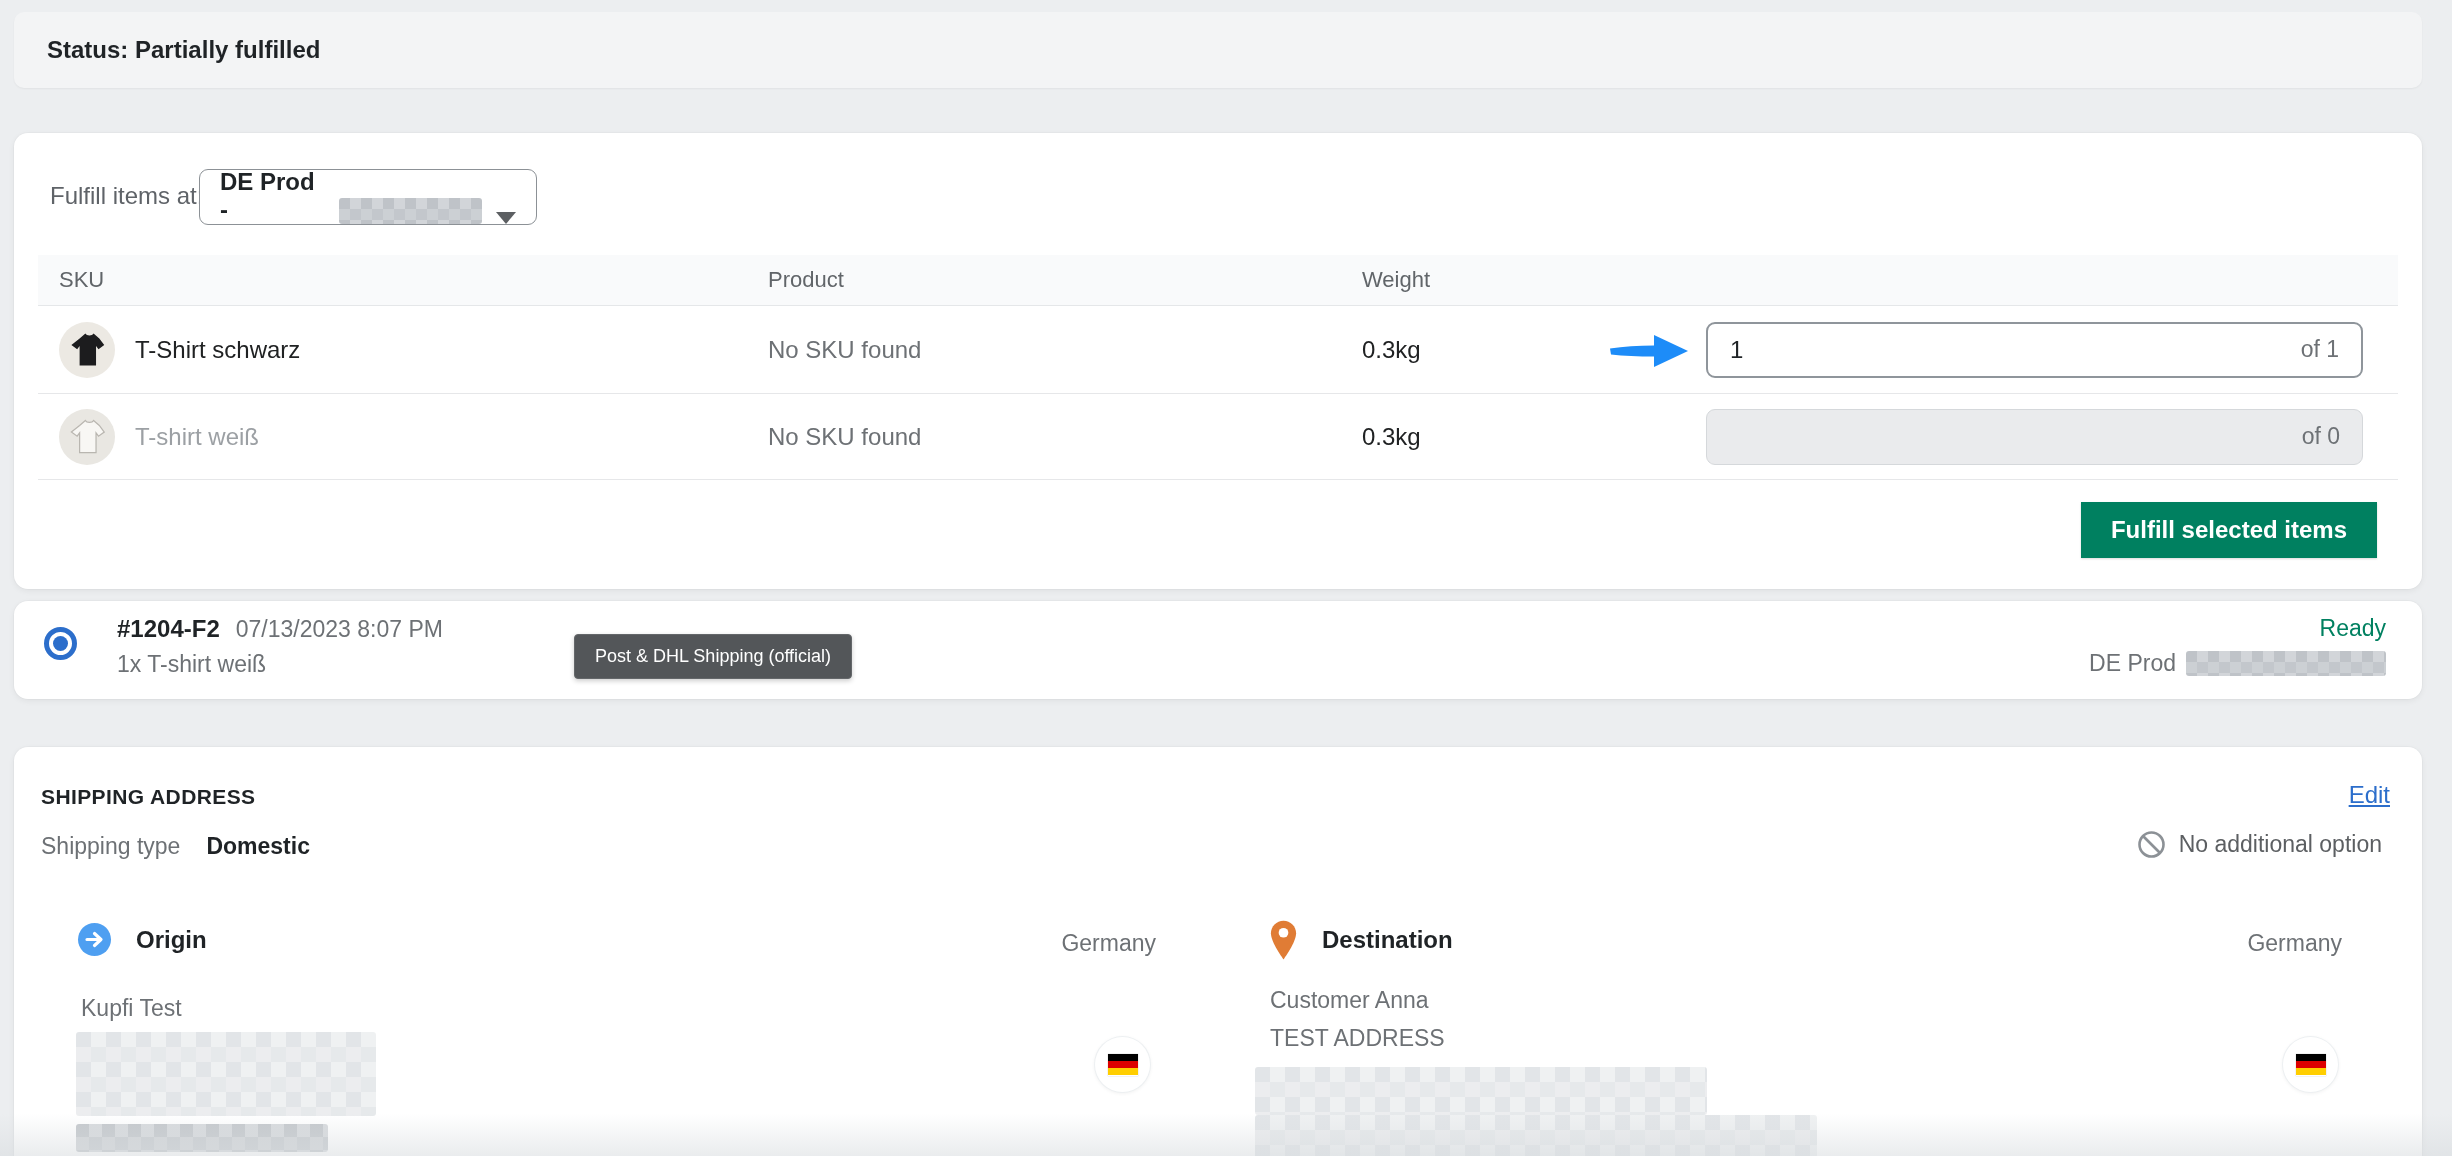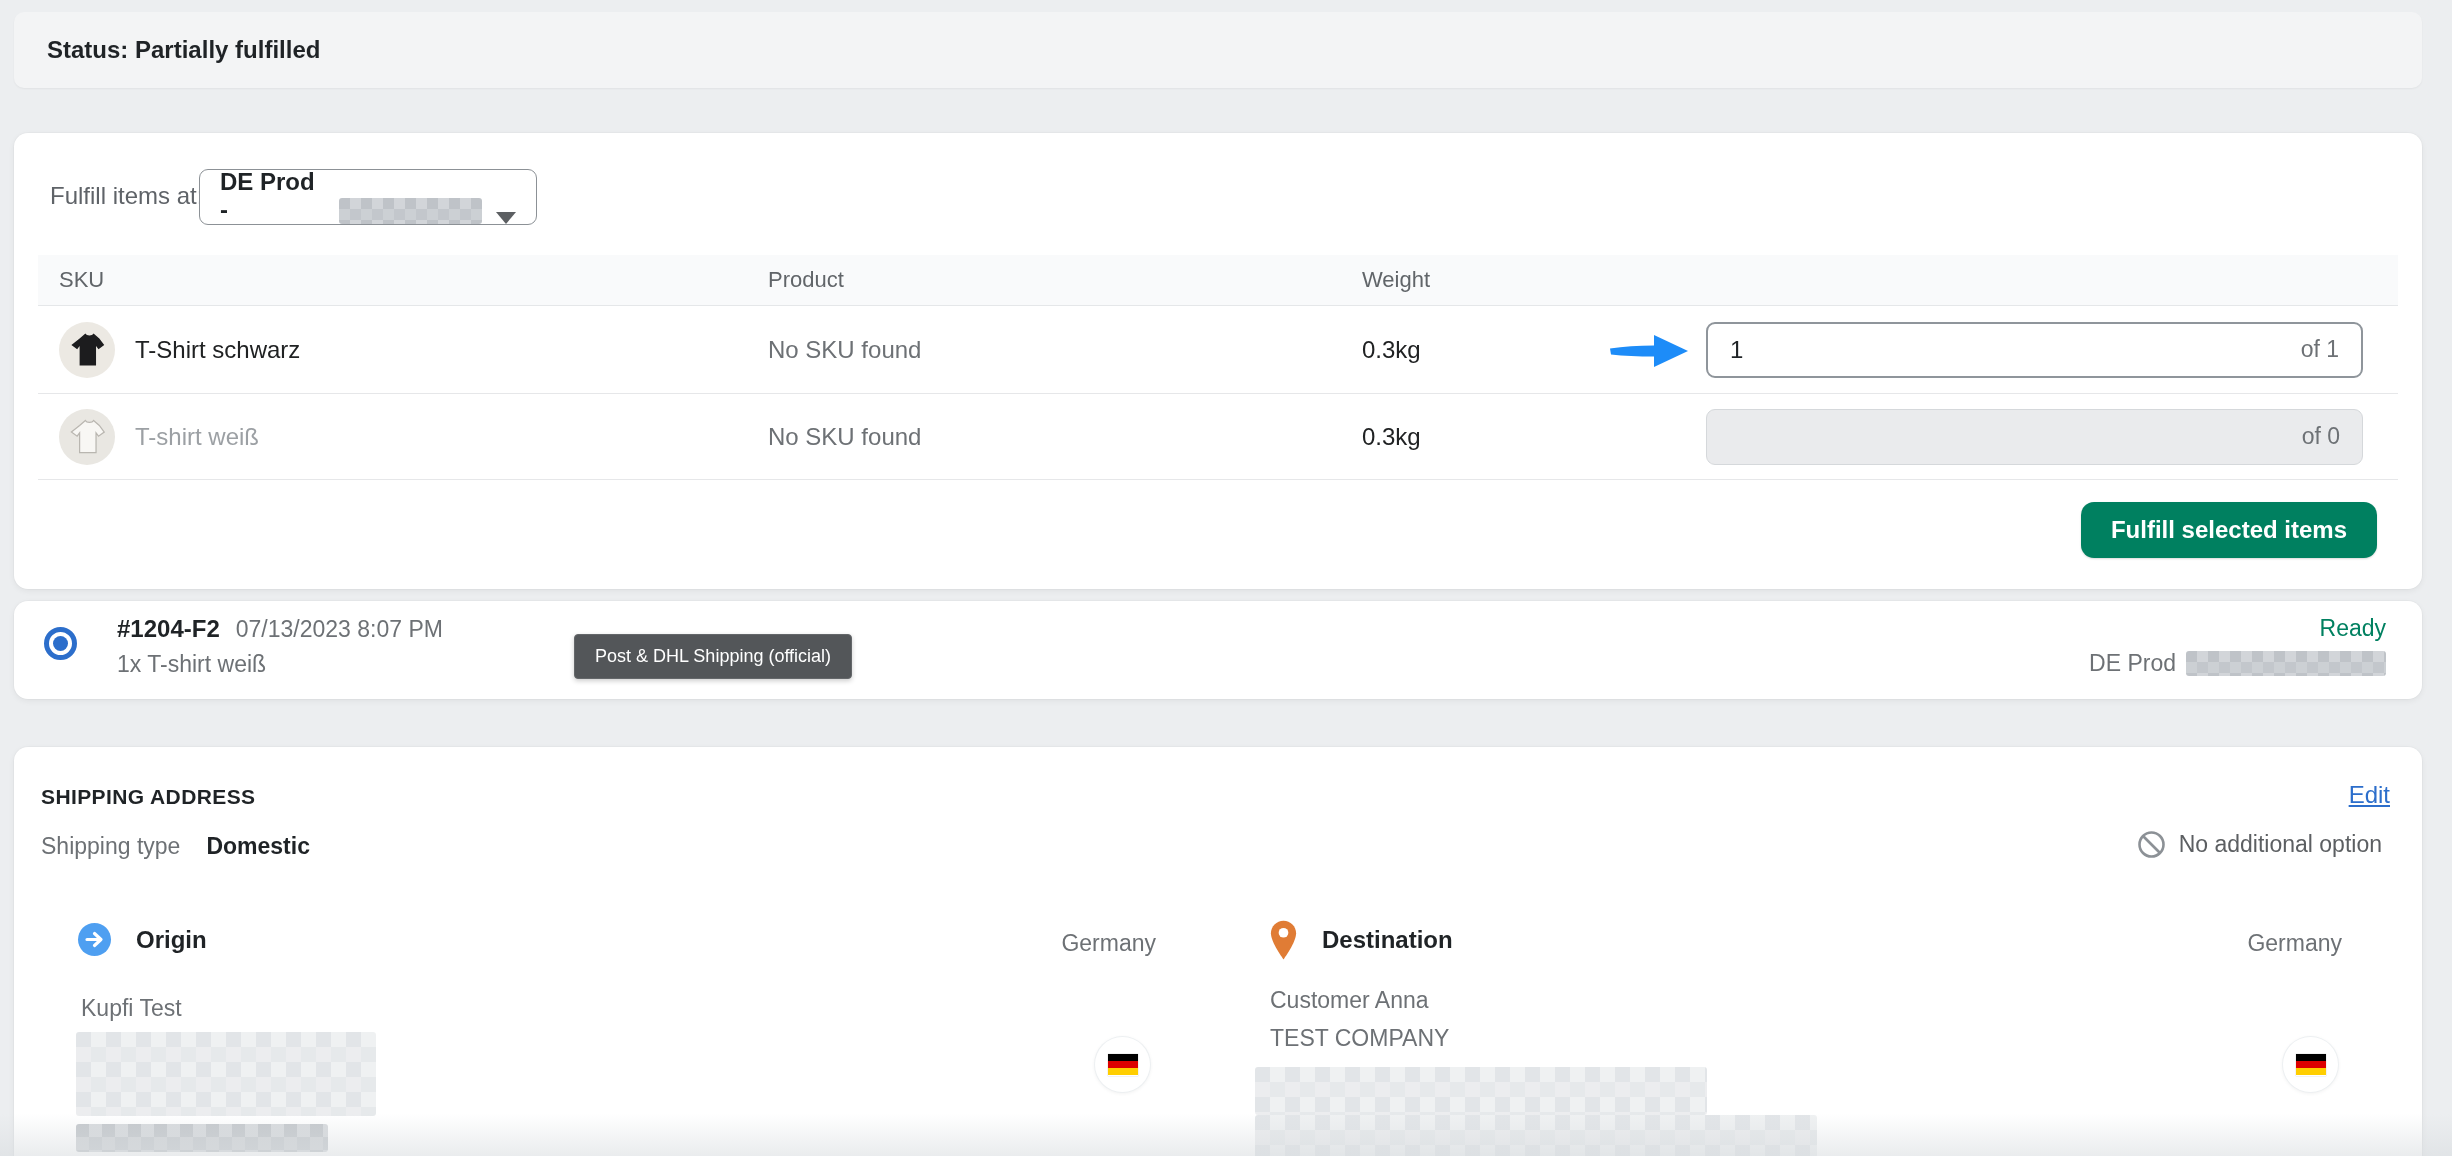--- a/index.html
+++ b/index.html
@@ -55,21 +55,21 @@
     display:flex; align-items:center; justify-content:space-between; padding:0 22px;
   }
   .qty-box.enabled{ background:#fff; border:2px solid #8f959b; }
   .qty-box.disabled{ background:#eaebed; border:1px solid #d5d8db; }
   .qty-input{ border:none; outline:none; background:transparent; font-family:inherit;
     font-size:24px; color:#1f2326; width:400px; padding:0; }
   .qty-of{ font-size:23px; color:#6d7175; white-space:nowrap; }
   .annot-arrow{ position:absolute; left:1594px; top:199px; }
   .fulfill-btn{
     position:absolute; right:45px; bottom:31px; height:56px; padding:0 30px;
-    background:#008060; color:#fff; border:none; border-radius:13px;
+    background:#008060; color:#fff; border:none; border-radius:0;
     font-family:inherit; font-size:24px; font-weight:bold; cursor:pointer;
     box-shadow:0 1px 2px rgba(0,0,0,.15);
   }
 
   
   .radio-outer{
     position:absolute; left:30px; top:26px; width:33px; height:33px; box-sizing:border-box;
     border:5px solid #2c6ecb; border-radius:50%; background:#fff;
     display:flex; align-items:center; justify-content:center; cursor:pointer;
   }
@@ -274,21 +274,21 @@
 
     <div class="col-head dest-head">
       <svg width="31" height="44" viewBox="0 0 32 44">
         <path d="M16 2 C8.8 2 3 7.8 3 15 c0 9.5 13 27 13 27 s13-17.5 13-27 C29 7.8 23.2 2 16 2 Z" fill="#e07c35"></path>
         <circle cx="16" cy="14.5" r="5" fill="#fff"></circle>
       </svg>
       <span class="col-title">Destination</span>
     </div>
     <div class="country dest-country">Germany</div>
     <div class="addr dest-name">Customer Anna</div>
-    <div class="addr dest-company">TEST COMPANY</div>
+    <div class="addr dest-company">TEST ADDRESS</div>
     <div class="mosaic m-light dm-a"></div>
     <div class="mosaic m-light dm-b"></div>
     <div class="flag-circle" id="flag-dest">
       <span class="flag-de">
           <i></i>
           <i></i>
           <i></i>
         </span>
     </div>
   </div>

